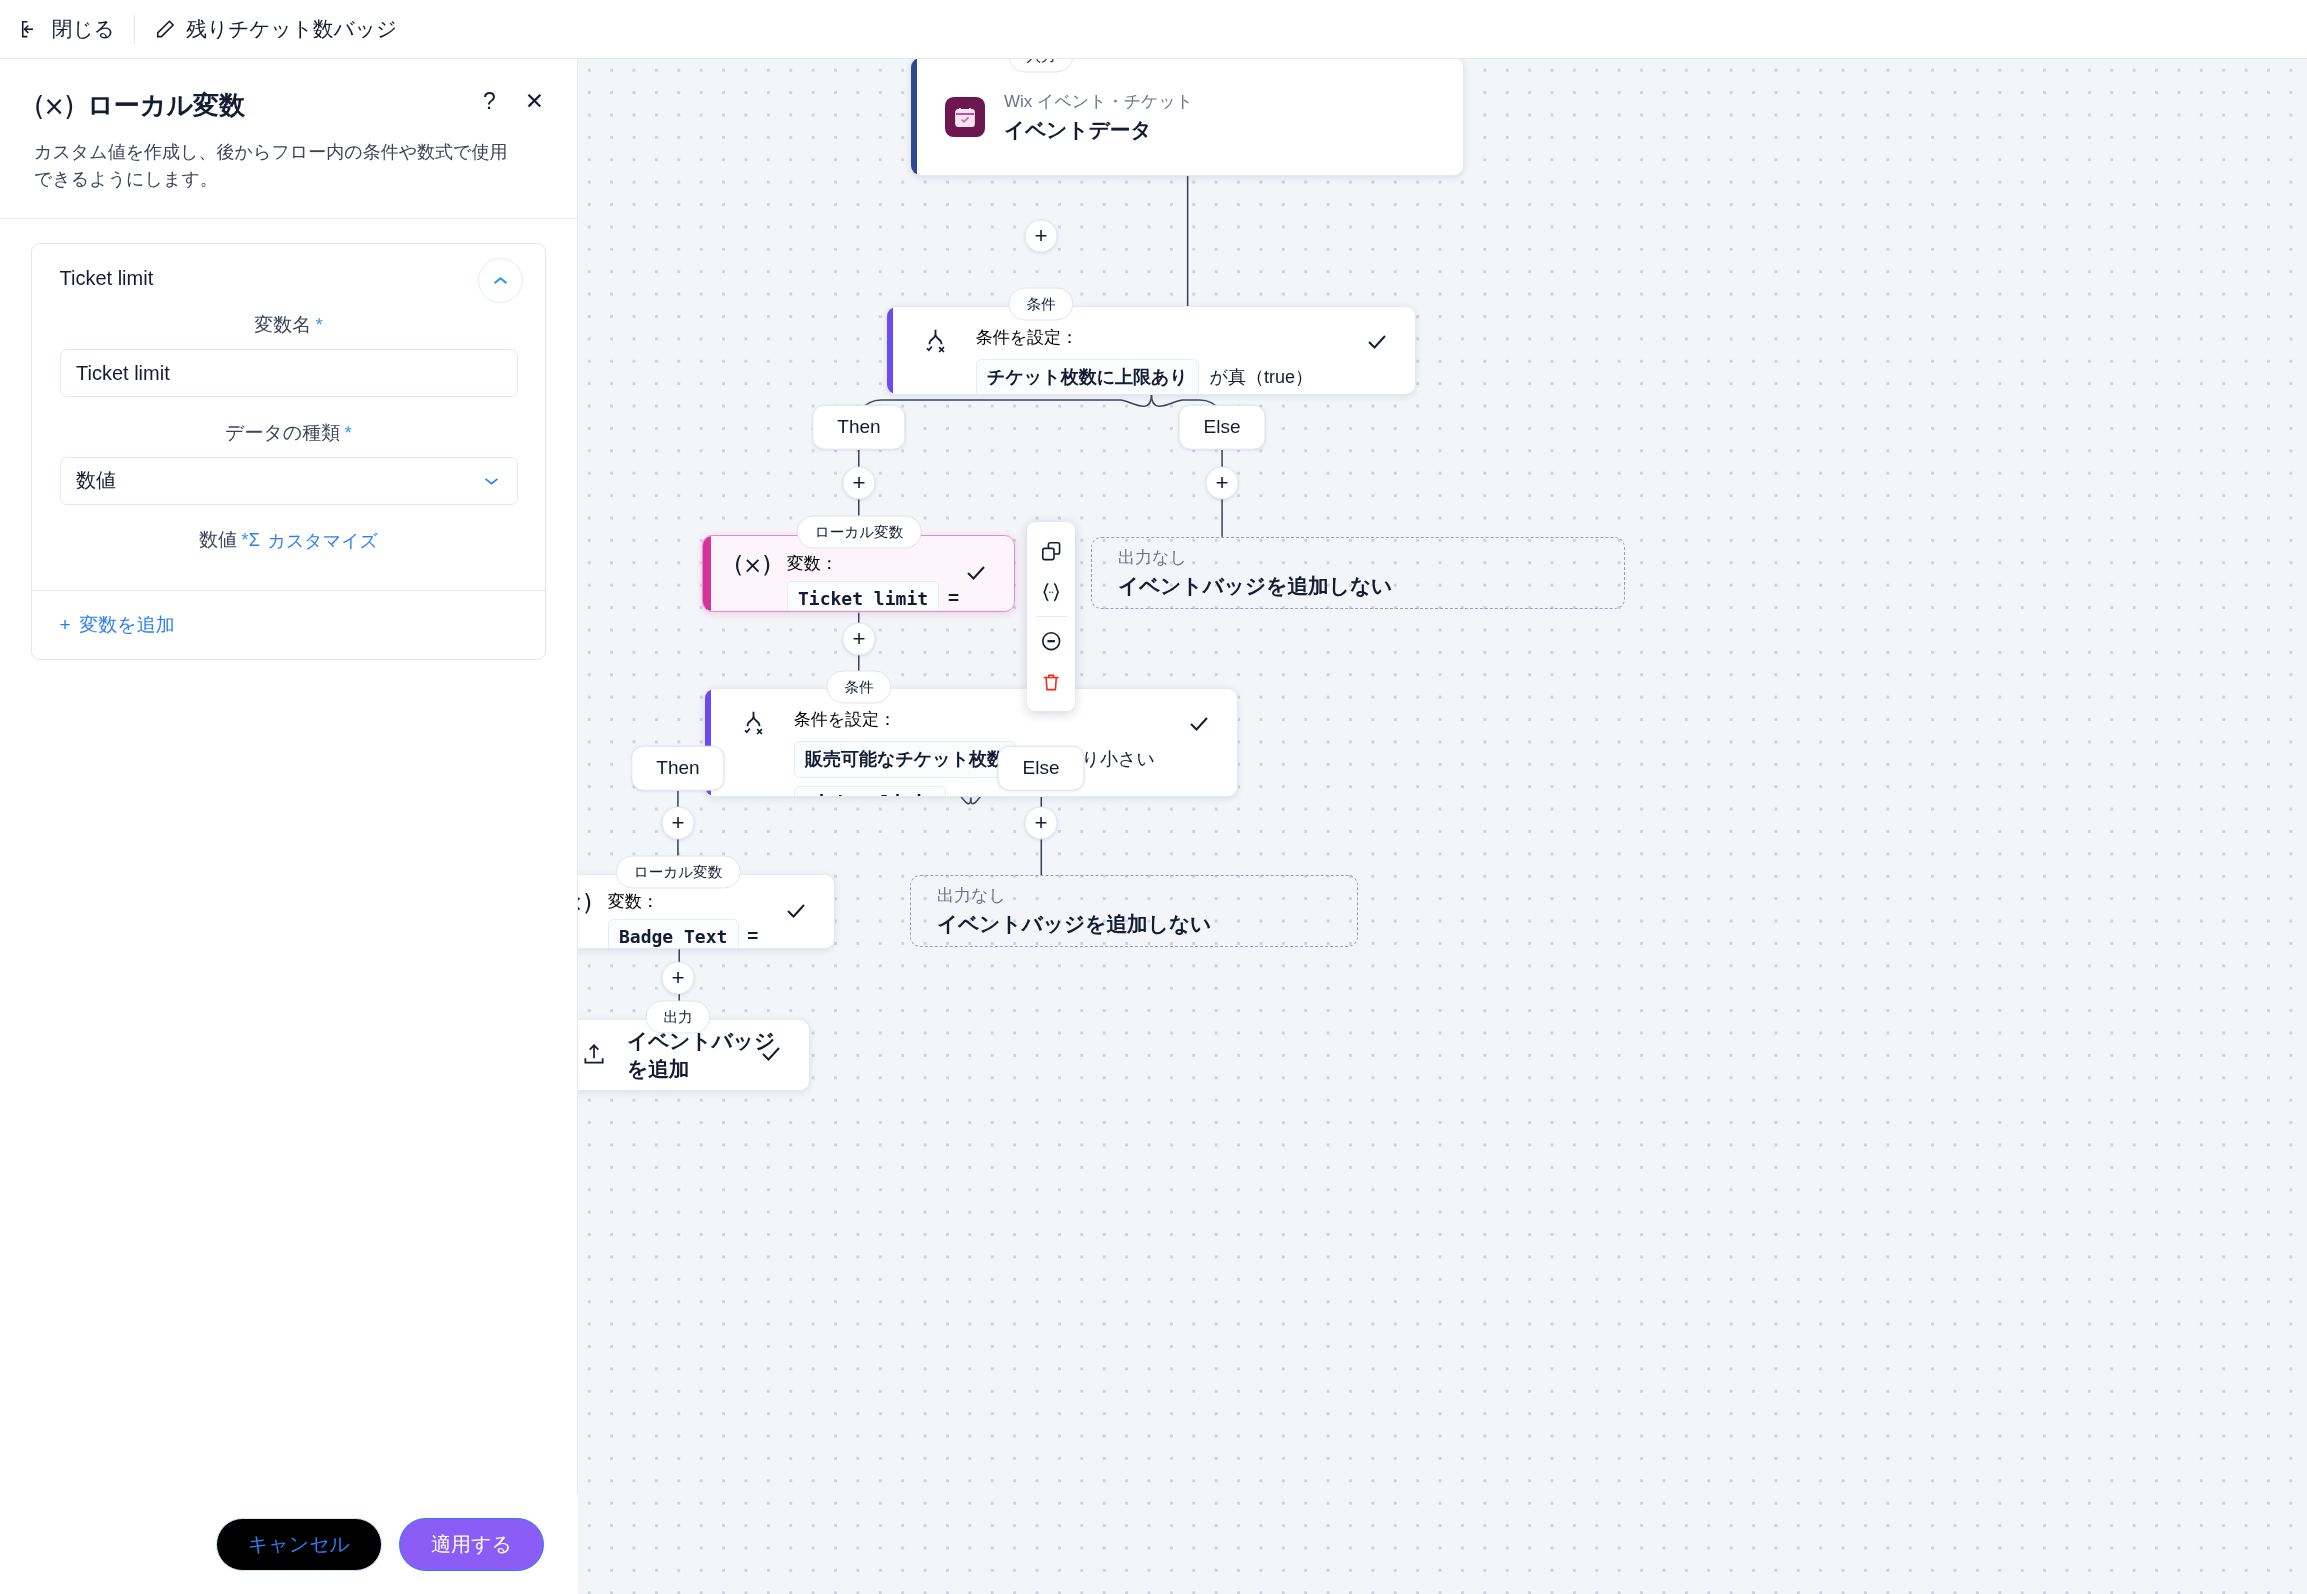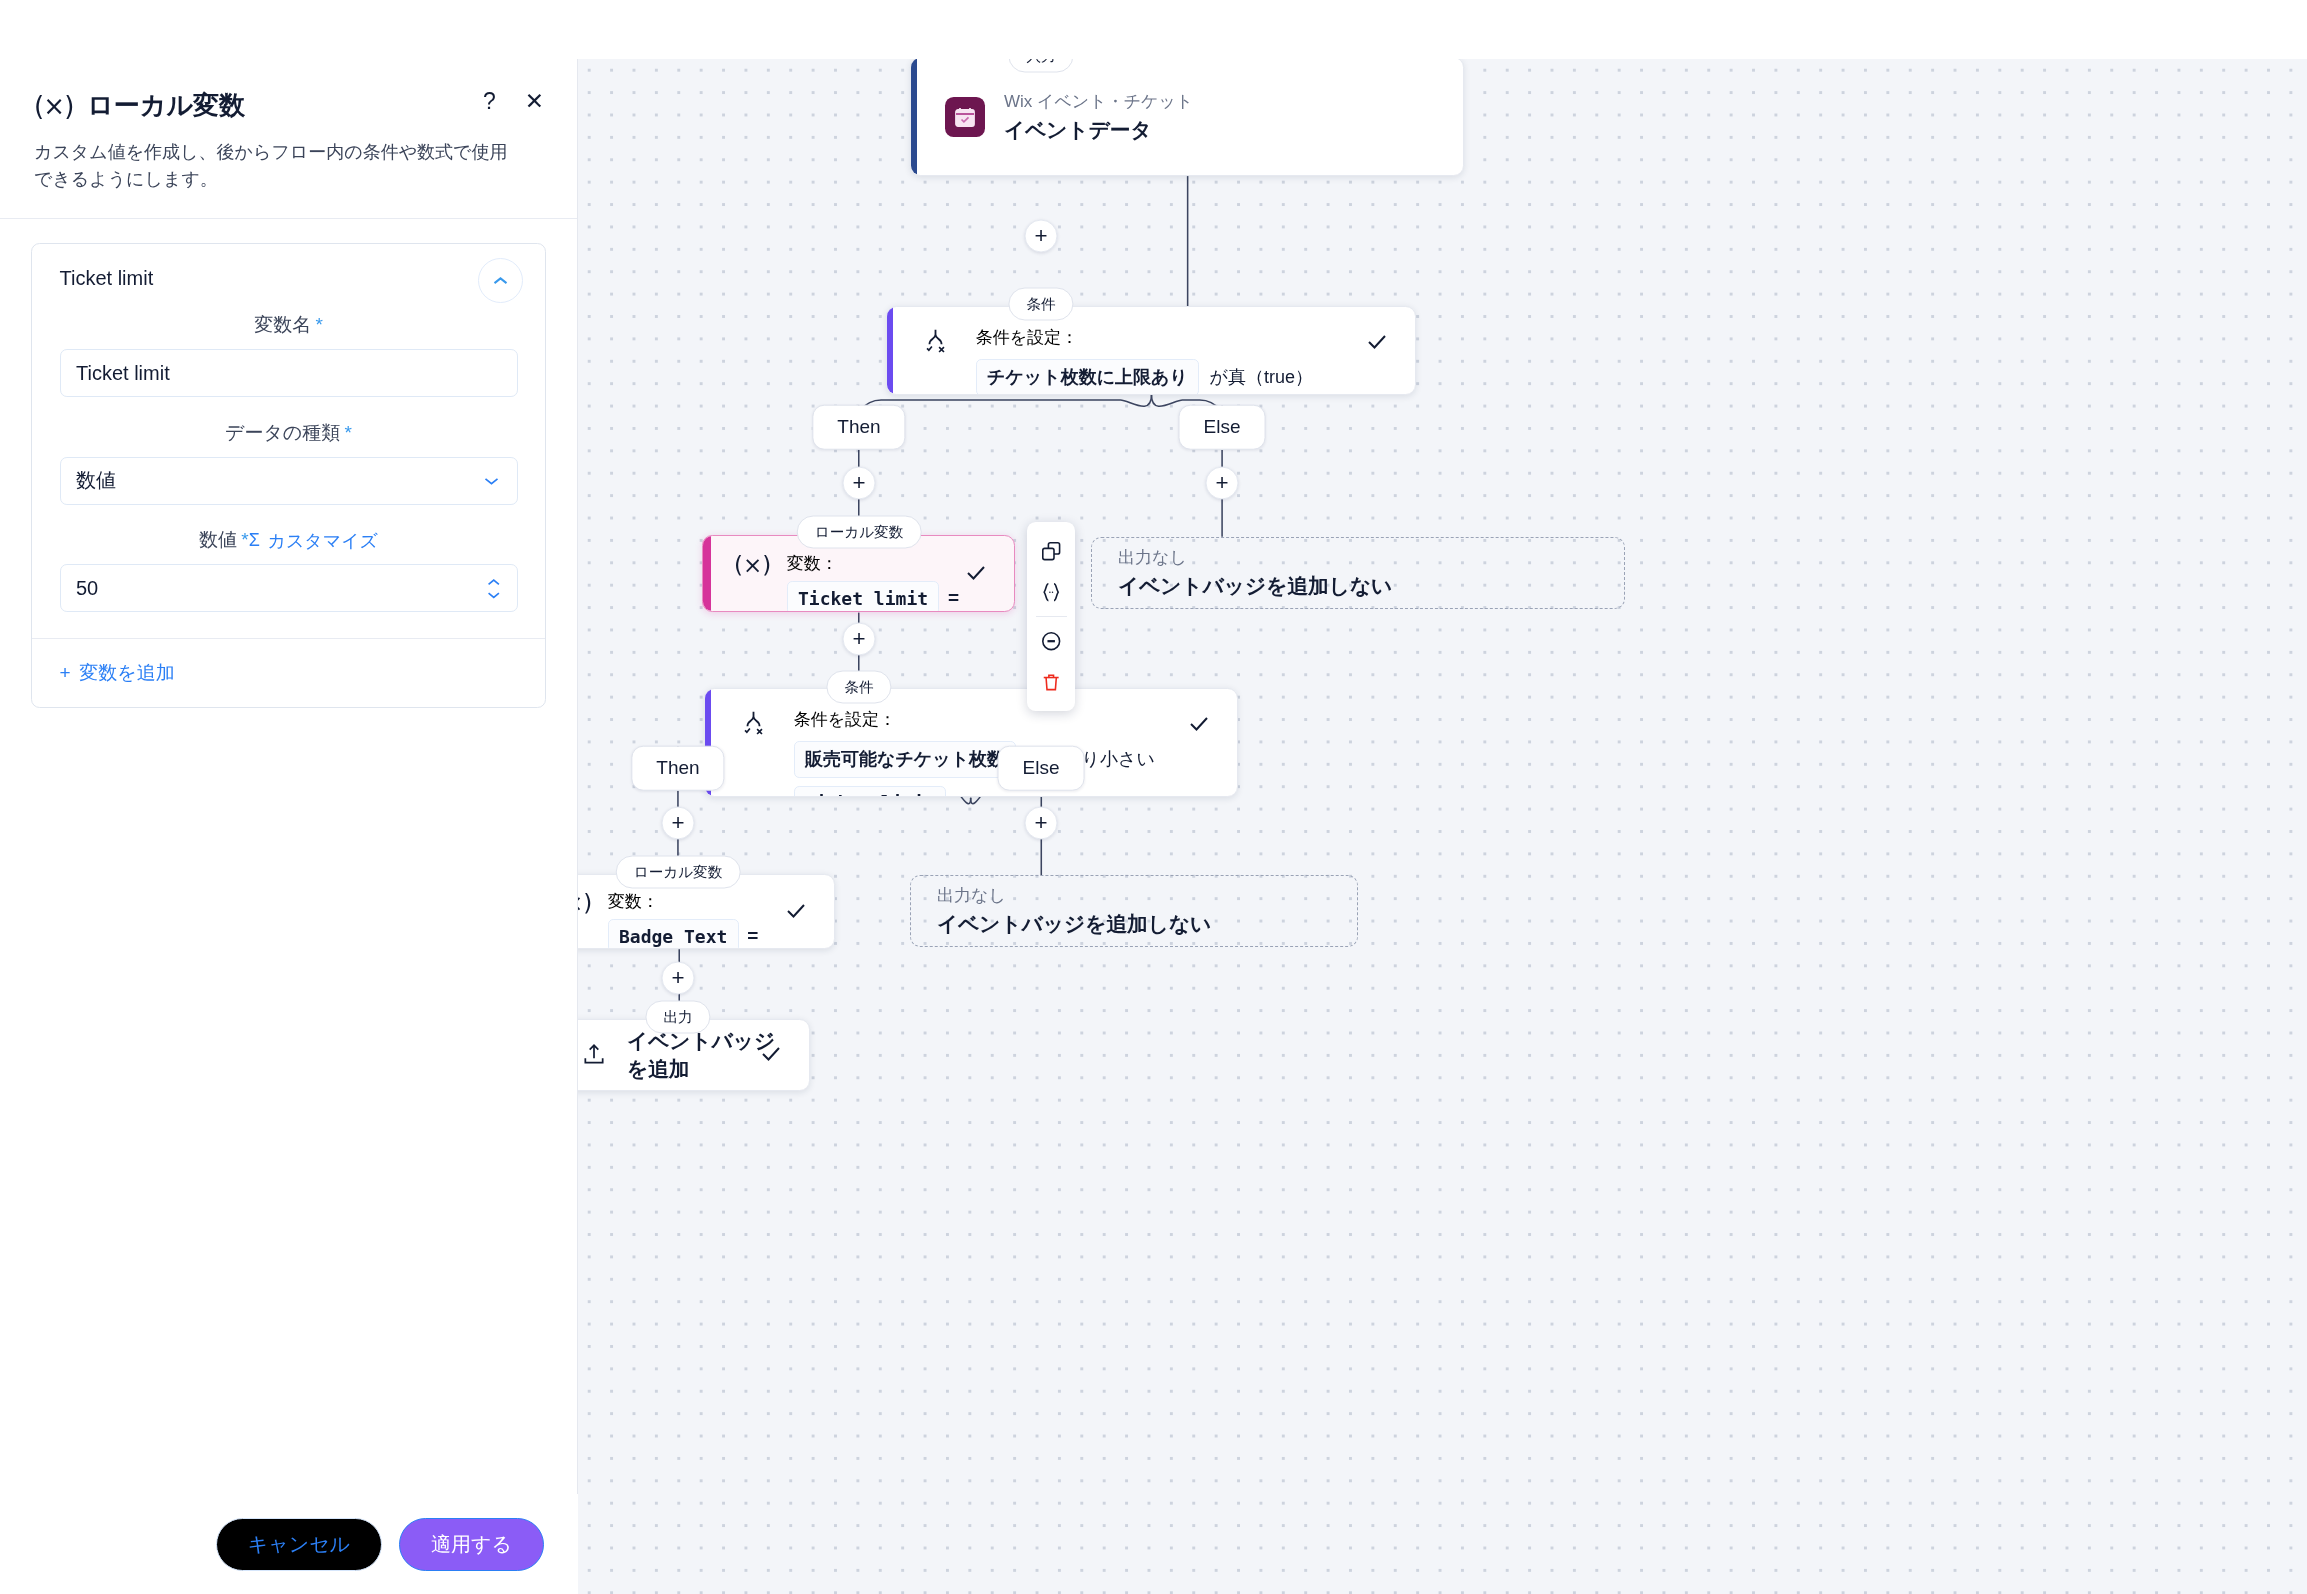--- a/index.html
+++ b/index.html
@@ -150,20 +150,41 @@
     align-items: center; padding: 8.6px 0; z-index: 20;
   }
   .float-tb .ftb-item { width: 48px; height: 41px; display:flex; align-items:center; justify-content:center; cursor:pointer; }
   .float-tb .ftb-sep { width: 31px; height: 0.9px; background: #e6e9f0; margin: 3.4px 0; }
 </style>
 </head>
 <body>
 
 <div id="root">
 
+  <div class="topbar">
+    <div class="tb-btn">
+      <span class="tb-ico">
+        <svg width="22.4" height="22.4" viewBox="0 0 24 24" fill="none" stroke="#131c33" stroke-width="1.7">
+          <path d="M9 4H4v16h5"></path>
+            <path d="M15 12H6"></path>
+            <path d="M10 8l-4 4 4 4"></path>
+        </svg>
+      </span>
+      <span>閉じる</span>
+    </div>
+    <div class="tb-sep"></div>
+    <div class="tb-btn">
+      <span class="tb-ico">
+        <svg width="22.4" height="22.4" viewBox="0 0 24 24" fill="none" stroke="#131c33" stroke-width="1.7">
+          <path d="M16.5 3.5l4 4L8 20H4v-4z"></path>
+        </svg>
+      </span>
+      <span>残りチケット数バッジ</span>
+    </div>
+  </div>
 
   <div class="panel">
 
     <div class="panel-head">
       <div class="panel-title-row">
         <span class="panel-xvar">(×)</span>
         <span class="panel-title">ローカル変数</span>
       </div>
       <div class="panel-desc">カスタム値を作成し、後からフロー内の条件や数式で使用できるようにします。</div>
       <div class="panel-head-actions">
@@ -214,31 +235,20 @@
           </div>
 
           <div class="fld">
             <div class="fld-label-row">
               <div>
                 <span class="fld-label">数値</span><span class="req">*</span>
               </div>
               <span class="customize">
                 <span>Σ</span>
                 <span>カスタマイズ</span>
-              </span>
-            </div>
-            <div class="input">
-              <span class="val">50</span>
-              <span class="stepper">
-                <svg width="15.5" height="9.5" viewBox="0 0 18 11" fill="none" stroke="#2b7ff5" stroke-width="1.9">
-                    <path d="M3 7.5L9 2.5l6 5"></path>
-                  </svg>
-                <svg width="15.5" height="9.5" viewBox="0 0 18 11" fill="none" stroke="#2b7ff5" stroke-width="1.9">
-                    <path d="M3 3.5L9 8.5l6-5"></path>
-                  </svg>
               </span>
             </div>
           </div>
 
         </div>
 
         <div class="card-foot">
           <span class="add-var">
             <span>+</span>
             <span>変数を追加</span>

